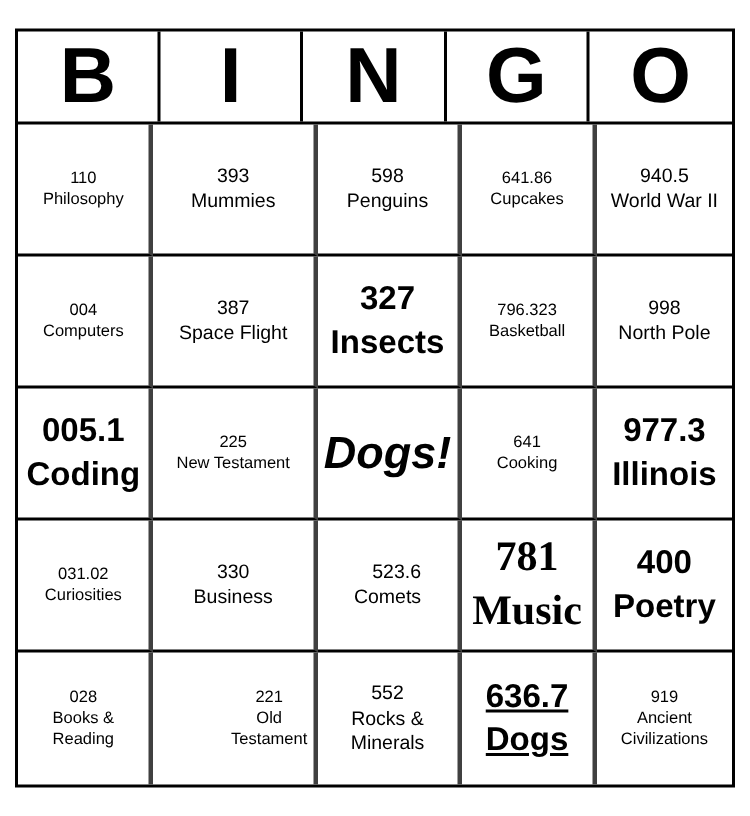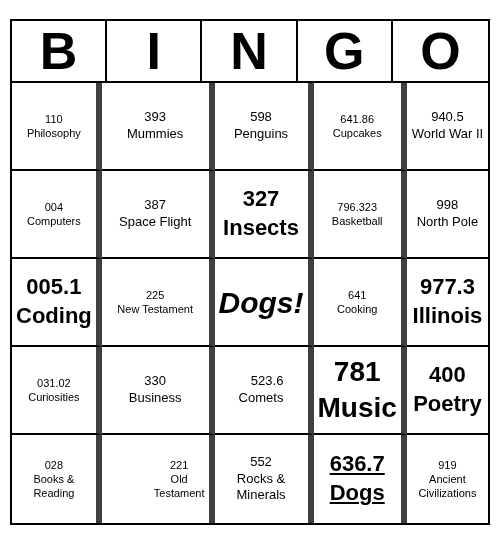--- a/index.html
+++ b/index.html
@@ -41,21 +41,21 @@
     .bingo-letter:last-child {
       border-right: none;
     }
 
     .bingo-grid {
       display: grid;
       grid-template-columns: repeat(5, 1fr);
     }
 
     .bingo-cell {
-      border-right: 6px solid #404040;
+      border-right: 3px solid #404040;
       border-bottom: 2px solid #000;
       display: flex;
       align-items: center;
       justify-content: center;
       text-align: center;
       min-height: 88px;
       padding: 4px;
     }
 
     .bingo-cell:nth-child(5n) {
@@ -168,21 +168,21 @@
       </div>
       <div class="bingo-cell">
         <span class="cell-text" style="white-space: pre-line;">330
 Business</span>
       </div>
       <div class="bingo-cell">
         <span class="cell-text" style="white-space: pre-line; text-align: right;">523.6
 Comets</span>
       </div>
       <div class="bingo-cell">
-        <span class="cell-text xlarge" style="white-space: pre-line;">781
+        <span class="cell-text xlarge" style="white-space: pre-line; font-family: Liberation Serif, serif;">781
 Music</span>
       </div>
       <div class="bingo-cell">
         <span class="cell-text large" style="white-space: pre-line;">400
 Poetry</span>
       </div>
       <div class="bingo-cell">
         <span class="cell-text small" style="white-space: pre-line;">028
 Books &amp;
 Reading</span>

